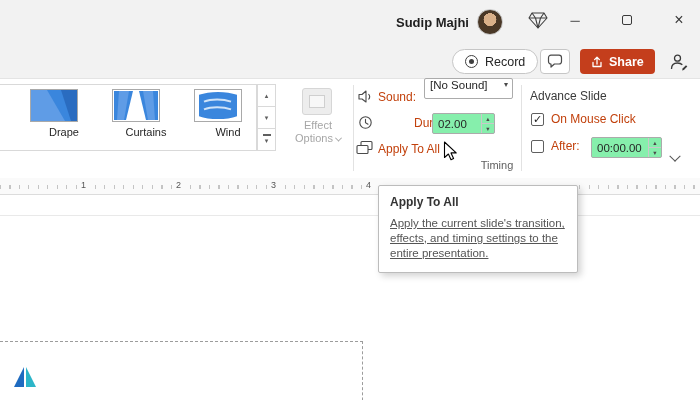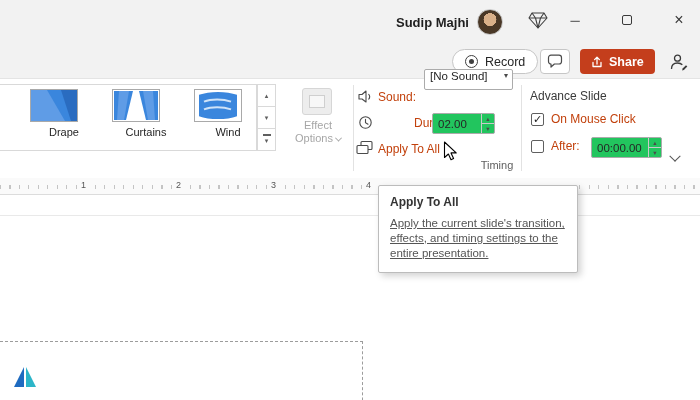--- a/index.html
+++ b/index.html
@@ -53,26 +53,26 @@
           transform:rotate(45deg) translate(-1px,-1px); margin-left:3px; }
 
   .vsep { position:absolute; top:85px; width:1px; height:86px; background:#e2e2e2; }
   .sep1 { left:353px; } .sep2 { left:521px; }
 
   .rib-ico { position:absolute; }
   .rib-label { position:absolute; font-size:12px; color:#c2410c; white-space:nowrap; }
   .lbl-sound { left:378px; top:90px; } .lbl-duration { left:378px; top:116px;margin-left:36px; } .lbl-apply { left:378px; top:142px; }
   .ico-sound { left:358px; top:90px; } .ico-clock { left:358px; top:115px; } .ico-apply { left:356px; top:140px; }
 
-  .combo { position:absolute; left:424px; top:69px; width:89px; height:21px; background:#fff; border:1px solid #ababab;
+  .combo { position:absolute; left:424px; top:78px; width:89px; height:21px; background:#fff; border:1px solid #ababab;
            border-radius:2px; display:flex; align-items:center; font-size:11.5px; color:#262626; padding:0 4px 8px 5px; }
   .combo-val { flex:1; white-space:nowrap; overflow:hidden; }
   .combo-arrow { font-size:8px; color:#4a4a4a; }
 
-  .spinbox { position:absolute; height:21px; background:#22c55e; border:1px solid #ababab; border-radius:2px;
+  .spinbox { position:absolute; height:21px; background:#86efac; border:1px solid #ababab; border-radius:2px;
              display:flex; align-items:stretch; font-size:11.5px; color:#262626; }
   .spin-duration { left:432px; top:113px; width:63px; }
   .spin-after { left:591px; top:137px; width:71px; }
   .spin-val { flex:1; display:flex; align-items:center; padding-left:5px; white-space:nowrap; }
   .spin-arrows { width:13px; border-left:1px solid #c9c9c9; display:flex; flex-direction:column; }
   .sa { flex:1; display:flex; align-items:center; justify-content:center; font-size:6.5px; color:#4a4a4a; }
   .sa:first-child { border-bottom:1px solid #c9c9c9; }
 
   .group-label { position:absolute; left:447px; top:159px; width:100px; text-align:center; font-size:11px; color:#616161; }
 

